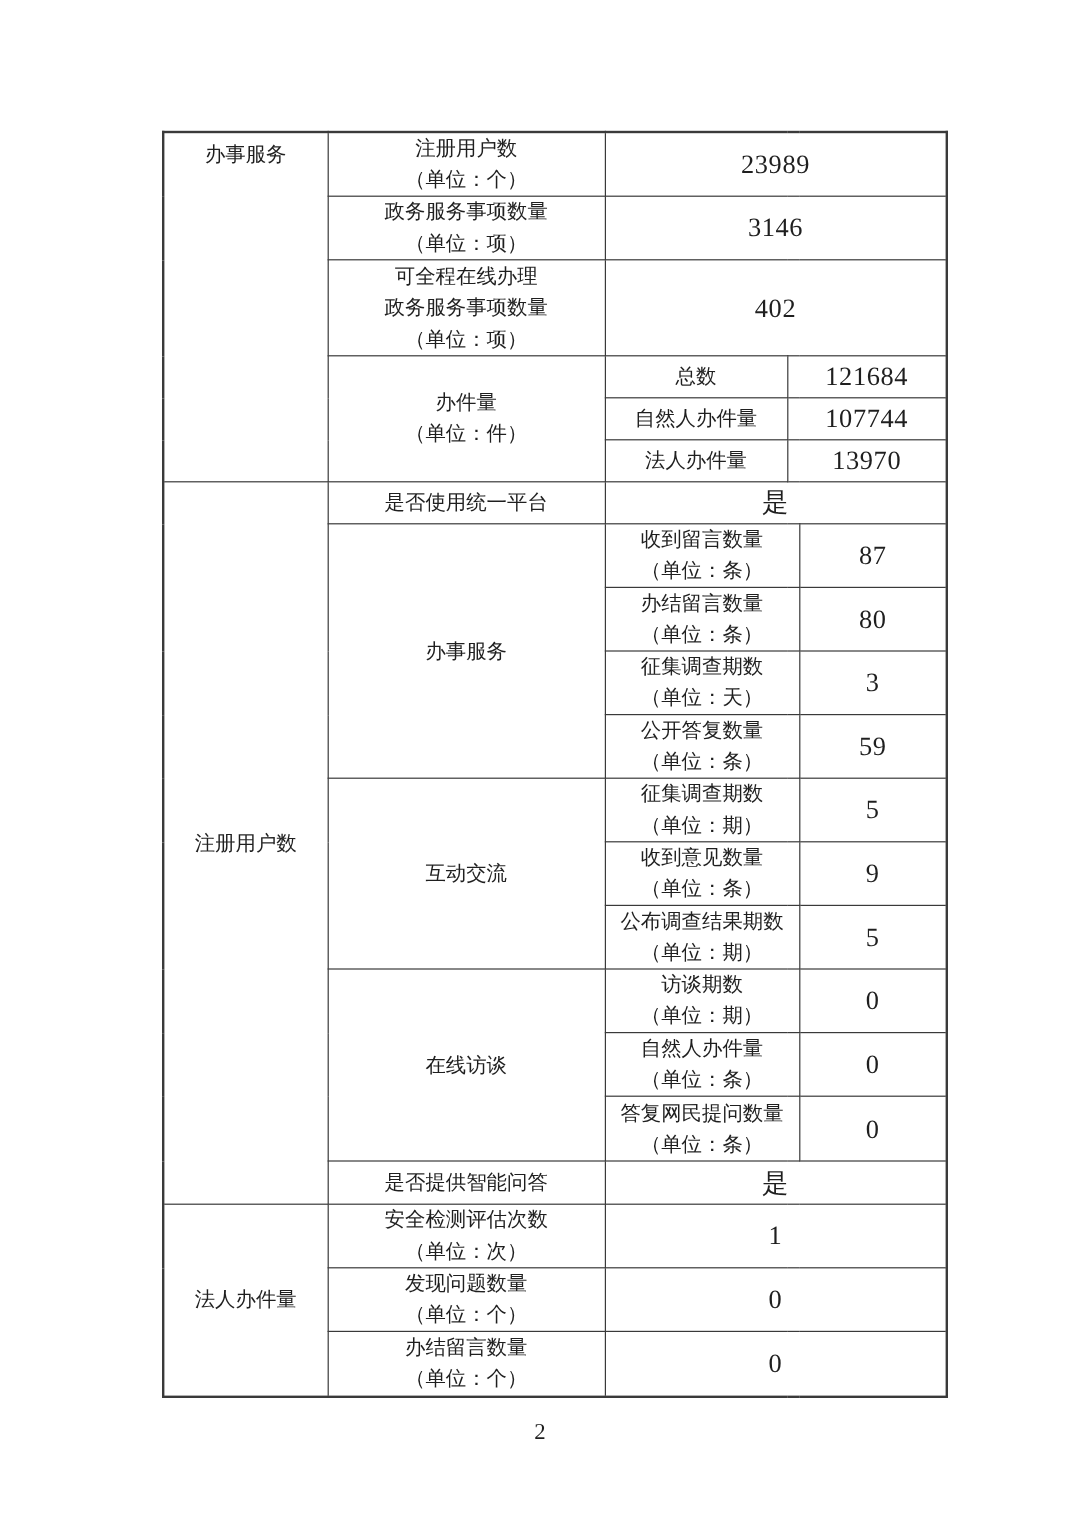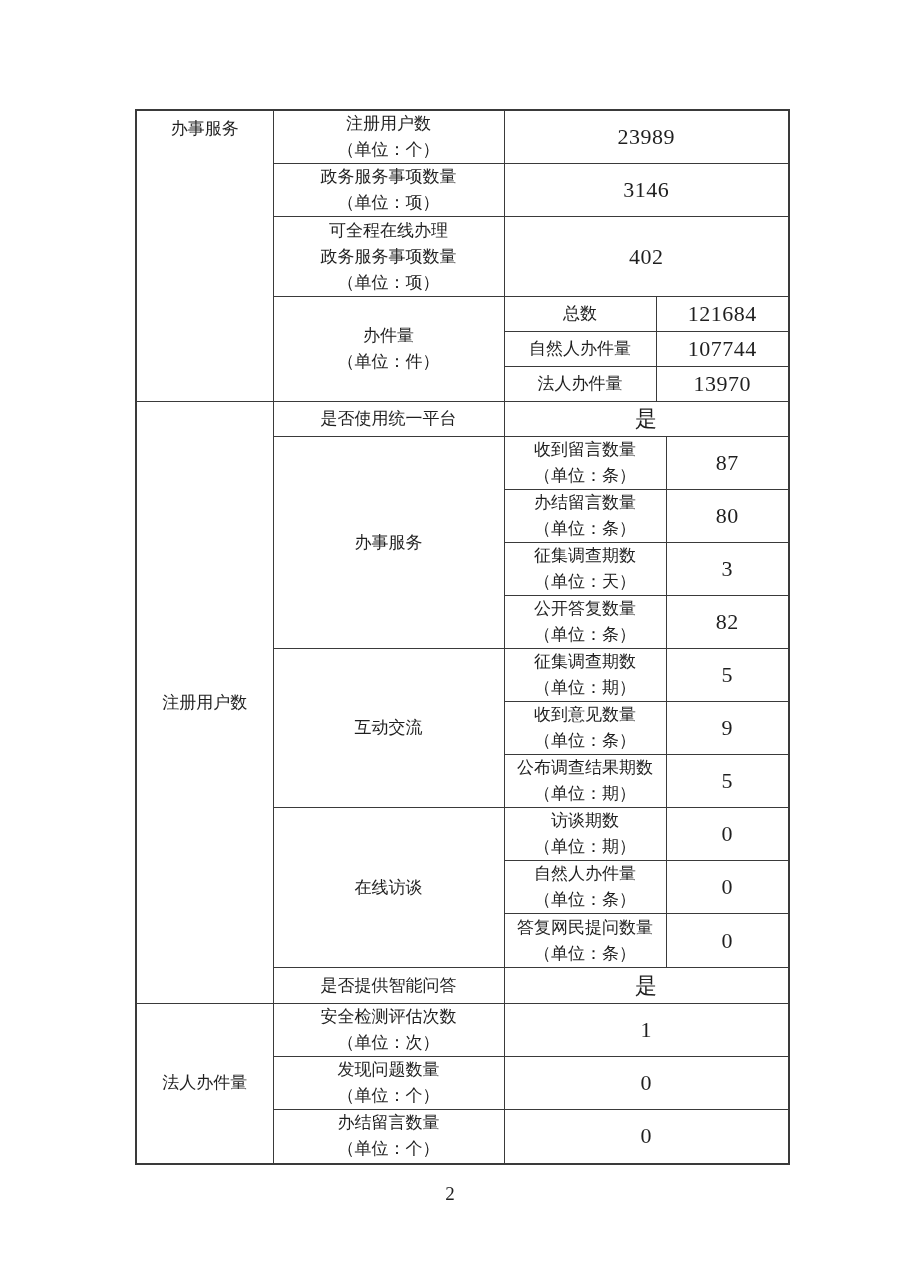--- a/index.html
+++ b/index.html
@@ -121,21 +121,21 @@
           <td class="c-value">80</td>
         </tr>
         <tr style="height:53px">
           <td colspan="2" class="c-name">征集调查期数
 （单位：天）</td>
           <td class="c-value">3</td>
         </tr>
         <tr style="height:52px">
           <td colspan="2" class="c-name">公开答复数量
 （单位：条）</td>
-          <td class="c-value">82</td>
+          <td class="c-value">59</td>
         </tr>
         <tr style="height:52px">
           <td rowspan="3" class="c-label">互动交流</td>
           <td colspan="2" class="c-name">征集调查期数
 （单位：期）</td>
           <td class="c-value">5</td>
         </tr>
         <tr style="height:51px">
           <td colspan="2" class="c-name">收到意见数量
 （单位：条）</td>

